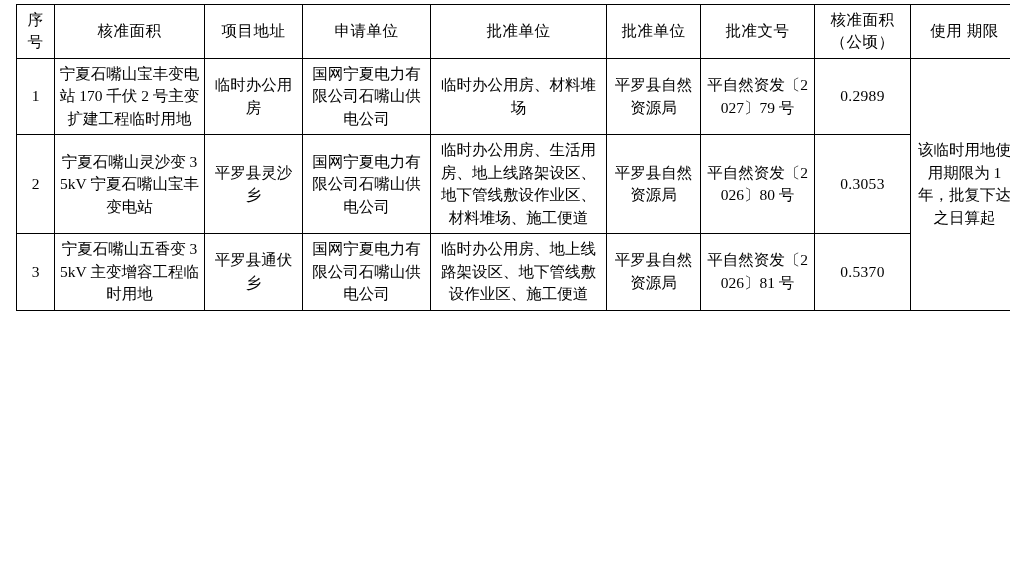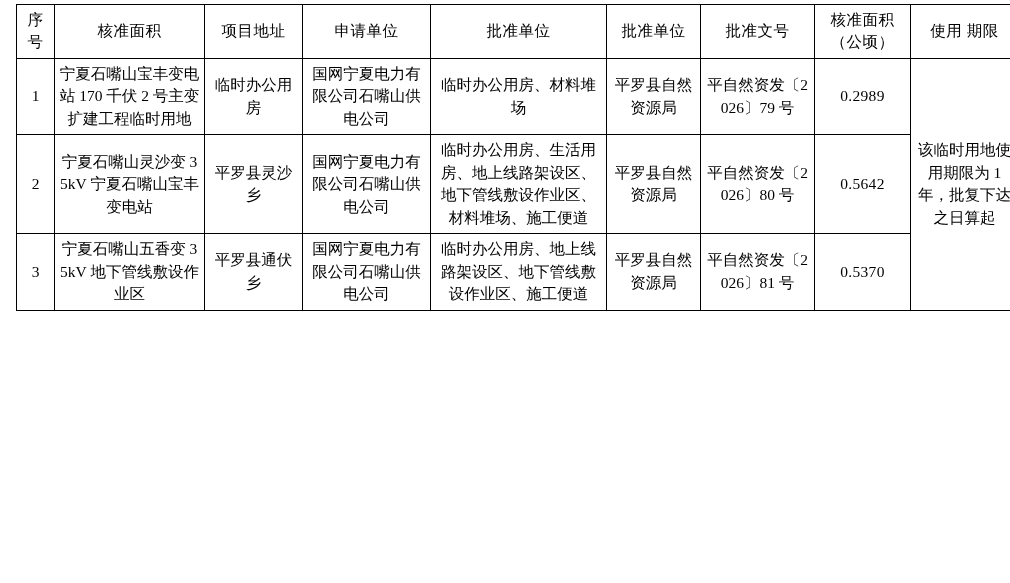--- a/index.html
+++ b/index.html
@@ -88,37 +88,37 @@
       </tr>
     </thead>
     <tbody>
       <tr>
         <td class="cell-seq">1</td>
         <td class="cell-name">宁夏石嘴山宝丰变电站 170 千伏 2 号主变扩建工程临时用地</td>
         <td>临时办公用房</td>
         <td>国网宁夏电力有限公司石嘴山供电公司</td>
         <td class="cell-use">临时办公用房、材料堆场</td>
         <td>平罗县自然资源局</td>
-        <td>平自然资发〔2026〕79 号</td>
+        <td>平自然资发〔2027〕79 号</td>
         <td class="cell-area">0.2989</td>
         <td class="cell-term" rowspan="3">该临时用地使用期限为 1 年，批复下达之日算起</td>
       </tr>
       <tr>
         <td class="cell-seq">2</td>
         <td class="cell-name">宁夏石嘴山灵沙变 35kV 宁夏石嘴山宝丰变电站</td>
         <td>平罗县灵沙乡</td>
         <td>国网宁夏电力有限公司石嘴山供电公司</td>
         <td class="cell-use">临时办公用房、生活用房、地上线路架设区、地下管线敷设作业区、材料堆场、施工便道</td>
         <td>平罗县自然资源局</td>
         <td>平自然资发〔2026〕80 号</td>
-        <td class="cell-area">0.5642</td>
+        <td class="cell-area">0.3053</td>
       </tr>
       <tr>
         <td class="cell-seq">3</td>
-        <td class="cell-name">宁夏石嘴山五香变 35kV 地下管线敷设作业区</td>
+        <td class="cell-name">宁夏石嘴山五香变 35kV 主变增容工程临时用地</td>
         <td>平罗县通伏乡</td>
         <td>国网宁夏电力有限公司石嘴山供电公司</td>
         <td class="cell-use">临时办公用房、地上线路架设区、地下管线敷设作业区、施工便道</td>
         <td>平罗县自然资源局</td>
         <td>平自然资发〔2026〕81 号</td>
         <td class="cell-area">0.5370</td>
       </tr>
     </tbody>
   </table>
 </div>

